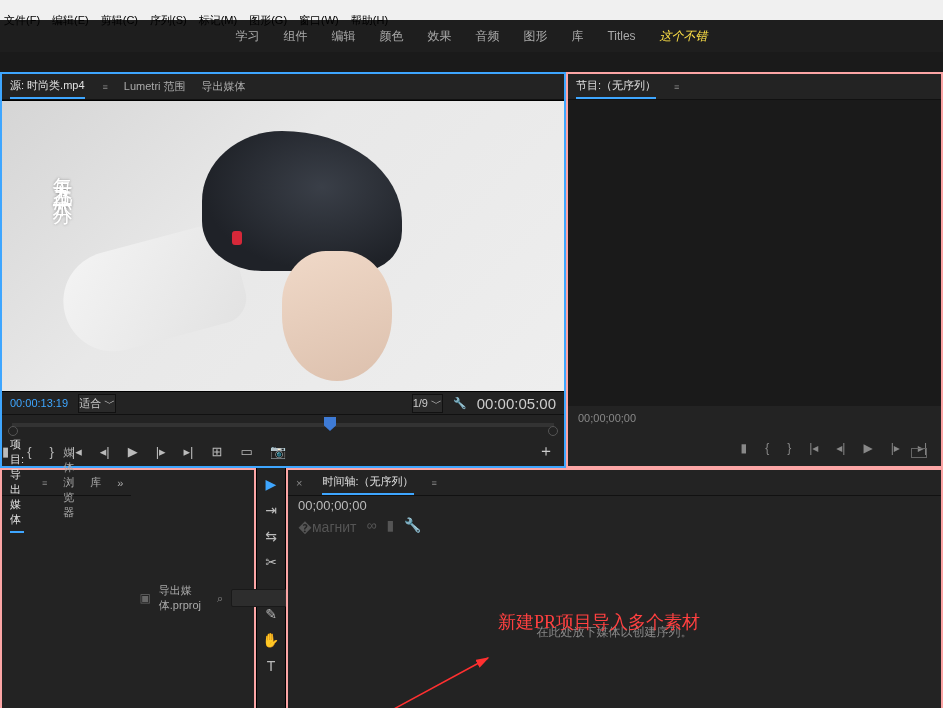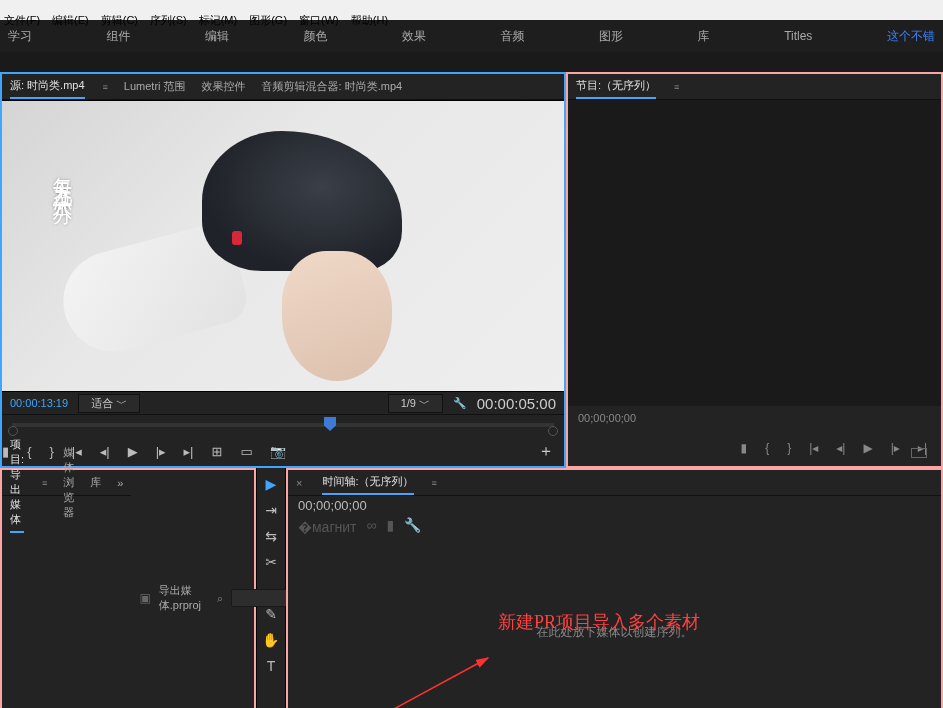--- a/index.html
+++ b/index.html
@@ -1,23 +1,23 @@
 <!DOCTYPE html>
 <html><head>
 <meta charset="utf-8">
 <style>
 * { margin: 0; padding: 0; box-sizing: border-box; font-family: "Microsoft YaHei", Arial, sans-serif; }
 body { background: #1a1a1a; color: #ccc; font-size: 11px; width: 943px; height: 708px; overflow: hidden; }
 
 .menubar { background: #f0f0f0; height: 20px; display: flex; align-items: center; padding: 0 4px; gap: 12px; color: #000; font-size: 11px; }
 .menubar span { cursor: default; margin-top: 20px; }
 
-.workspace-bar { background: #1e1e1e; height: 32px; display: flex; align-items: center; justify-content: space-between; padding: 0 8px; gap: 24px; color: #aaa; font-size: 12px; }
+.workspace-bar { background: #1e1e1e; height: 32px; display: flex; align-items: center; justify-content: center; padding: 0 8px; gap: 24px; color: #aaa; font-size: 12px; }
 .workspace-bar span { cursor: default; }
-.workspace-bar .active { color: #3b82f6; }
+.workspace-bar .active { color: #fde047; font-style: italic; }
 
 .main-grid { display: grid; grid-template-columns: 566px 377px; grid-template-rows: 396px 260px; margin-top: 20px; }
 
 .panel { background: #232323; border: 2px solid #fca5a5; position: relative; }
 .panel-tabs { display: flex; align-items: center; height: 26px; padding: 0 8px; gap: 16px; font-size: 11px; color: #aaa; border-bottom: 1px solid #111; }
 .panel-tabs .tab { cursor: default; padding: 4px 0; }
 .panel-tabs .tab.active { color: #e0e0e0; border-bottom: 2px solid #3ea6ff; }
 .panel-tabs .menu-icon { margin-left: 2px; color: #888; font-size: 9px; }
 
 .source-panel { border: 2px solid #3ea6ff; display: flex; flex-direction: column; }
@@ -25,21 +25,21 @@
 .viewer-img { width: 100%; height: 290px; background: linear-gradient(135deg, #d5d5d5 0%, #e8e8e8 40%, #eee 100%); position: relative; }
 .viewer-overlay-text { position: absolute; left: 48px; top: 60px; writing-mode: vertical-rl; color: #fff; font-size: 20px; letter-spacing: 4px; text-shadow: 0 0 3px rgba(0,0,0,0.3); }
 .cap-shape { position: absolute; left: 200px; top: 30px; width: 200px; height: 140px; background: radial-gradient(ellipse at 60% 40%, #3a3f48 0%, #1f2228 70%); border-radius: 80px 120px 40px 60px / 70px 90px 40px 50px; }
 .face-shape { position: absolute; left: 280px; top: 150px; width: 110px; height: 130px; background: linear-gradient(160deg, #f0d9c8 0%, #dcc0ad 100%); border-radius: 40% 45% 50% 50%; }
 .arm-shape { position: absolute; left: 60px; top: 140px; width: 180px; height: 100px; background: linear-gradient(135deg, #f4f4f4 0%, #e2e2e2 100%); border-radius: 60px 30px 30px 60px; transform: rotate(-15deg); }
 .nail { position: absolute; left: 230px; top: 130px; width: 10px; height: 14px; background: #d62839; border-radius: 3px; }
 
 .viewer-controls { height: 22px; display: flex; align-items: center; padding: 0 8px; gap: 10px; background: #232323; }
 .tc-in { color: #3ea6ff; font-size: 11px; }
 .tc-out { color: #ccc; font-size: 15px; margin-left: auto; }
-.fit-dd { background: #2a2a2a; color: #ccc; padding: 1px 12px; font-size: 11px; border: 1px solid #111; }
+.fit-dd { background: #2a2a2a; color: #ccc; padding: 1px 0; font-size: 11px; border: 1px solid #111; }
 .spacer { flex: 1; }
 .wrench { color: #888; }
 
 .timeline-ruler { height: 22px; background: #232323; position: relative; border-top: 1px solid #111; }
 .ruler-track { position: absolute; left: 10px; right: 10px; top: 8px; height: 4px; background: #333; }
 .playhead { position: absolute; left: 322px; top: 2px; width: 12px; height: 14px; background: #3e7bd6; clip-path: polygon(0 0, 100% 0, 100% 60%, 50% 100%, 0 60%); }
 .scrub-handle { position: absolute; left: 6px; bottom: 0; width: 10px; height: 10px; border: 1px solid #555; border-radius: 50%; background: #232323; }
 .scrub-handle.r { left: auto; right: 6px; }
 
 .transport { height: 30px; display: flex; align-items: center; justify-content: center; gap: 18px; background: #232323; }
@@ -112,22 +112,21 @@
   <span class="active">这个不错</span>
 </div>
 
 <div class="main-grid">
 
   <div class="panel source-panel">
     <div class="panel-tabs">
       <span class="tab active">源: 时尚类.mp4</span>
       <span class="menu-icon">≡</span>
       <span class="tab">Lumetri 范围</span>
-      <span class="tab">效果控件</span>
-      <span class="tab">音频剪辑混合器: 时尚类.mp4</span>
+      <span class="tab">导出媒体</span>
     </div>
     <div class="viewer">
       <div class="viewer-img">
         <div class="arm-shape"></div>
         <div class="cap-shape"></div>
         <div class="face-shape"></div>
         <div class="nail"></div>
         <div class="viewer-overlay-text">每天九点二十八分</div>
       </div>
     </div>

